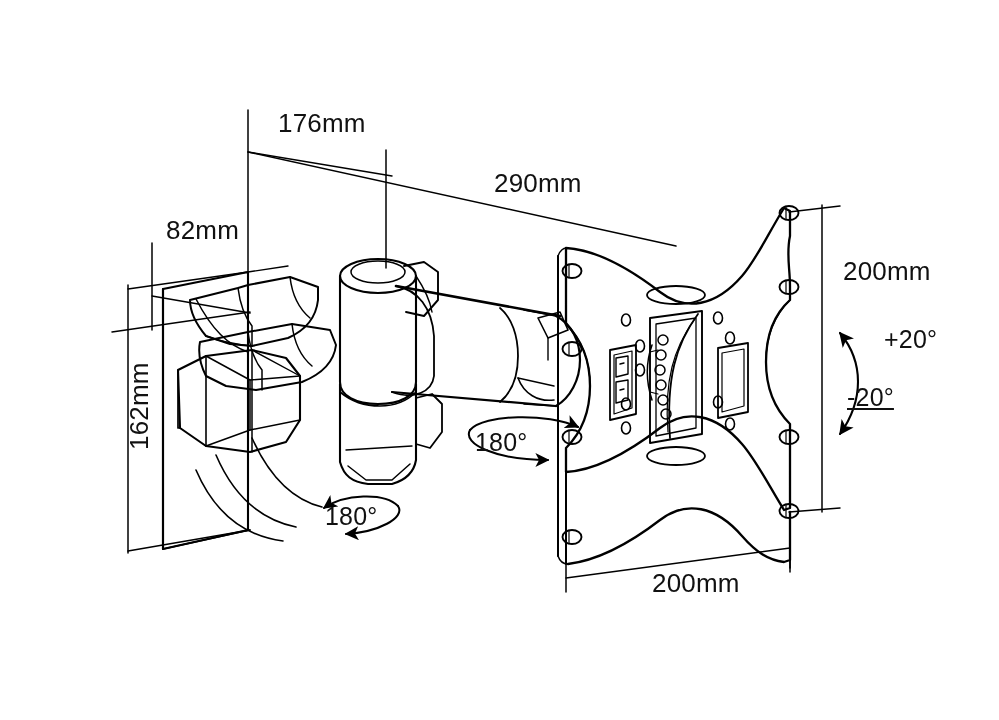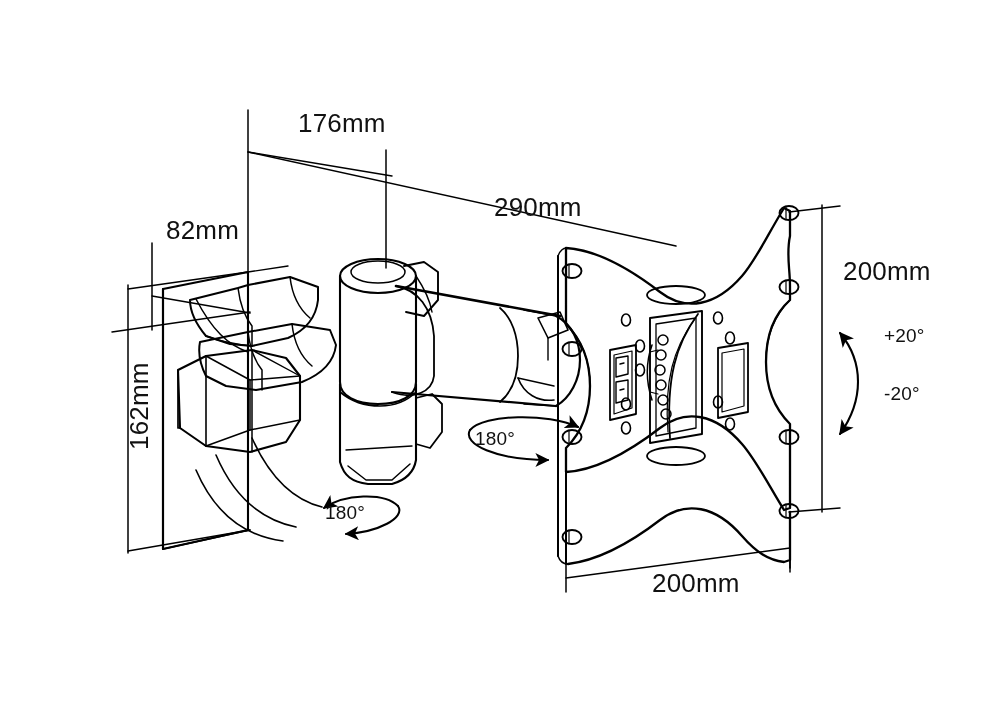--- a/index.html
+++ b/index.html
@@ -3,21 +3,21 @@
 <meta charset="utf-8">
 <style>
   html,body{margin:0;padding:0;background:#ffffff;}
   body{width:999px;height:720px;overflow:hidden;
        font-family:"Liberation Sans","DejaVu Sans",sans-serif;}
   #stage{position:relative;width:999px;height:720px;background:#fff;}
   svg#dwg{position:absolute;left:0;top:0;width:999px;height:720px;display:block;}
   .lbl{position:absolute;color:#111;font-family:"Liberation Sans","DejaVu Sans",sans-serif;
        white-space:nowrap;letter-spacing:.2px;}
   .dim{font-size:26px;}
-  .ang{font-size:19px;}
+  .ang{font-size:25px;}
   .vert{transform:rotate(-90deg);transform-origin:0 0;}
 </style>
 </head>
 <body>
 
 <div id="stage">
 
 <svg id="dwg" viewBox="0 0 999 720">
   <defs>
     <marker id="ah" viewBox="0 0 10 10" refX="9" refY="5" markerWidth="7" markerHeight="7" orient="auto-start-reverse">
@@ -271,31 +271,31 @@
 
     <g stroke-width="2.1">
       <path d="M840 333 C 864 362 864 400 840 434" marker-start="url(#ah)" marker-end="url(#ah)"></path>
     </g>
 
   </g>
 </svg>
 
 <div class="lbl dim" style="left:166px; top:215px;text-align:center;">82mm</div>
 
-<div class="lbl dim" style="left:298px; top:108px;text-align:right;">176mm</div>
-
-<div class="lbl dim" style="left:494px; top:168px;margin-top:24px;">290mm</div>
+<div class="lbl dim" style="left:278px; top:108px;text-align:right;">176mm</div>
+
+<div class="lbl dim" style="left:494px; top:168px;">290mm</div>
 
 <div class="lbl dim vert" style="left:124px; top:450px;">162mm</div>
 
 <div class="lbl dim" style="left:843px; top:256px;">200mm</div>
 
 <div class="lbl dim" style="left:652px; top:568px;">200mm</div>
 
 <div class="lbl ang" style="left:325px; top:502px;">180°</div>
 
 <div class="lbl ang" style="left:475px; top:428px;">180°</div>
 
 <div class="lbl ang" style="left:884px; top:325px;">+20°</div>
 
-<div class="lbl ang" style="left:884px; top:383px;">-20°</div>
+<div class="lbl ang" style="left:847px; top:383px;text-decoration:underline;">-20°</div>
 
 </div>
 
 </body></html>

